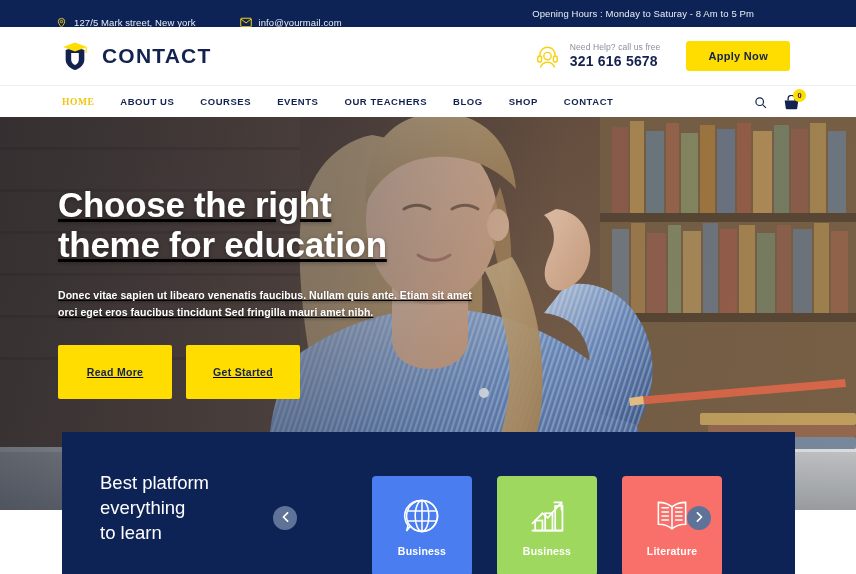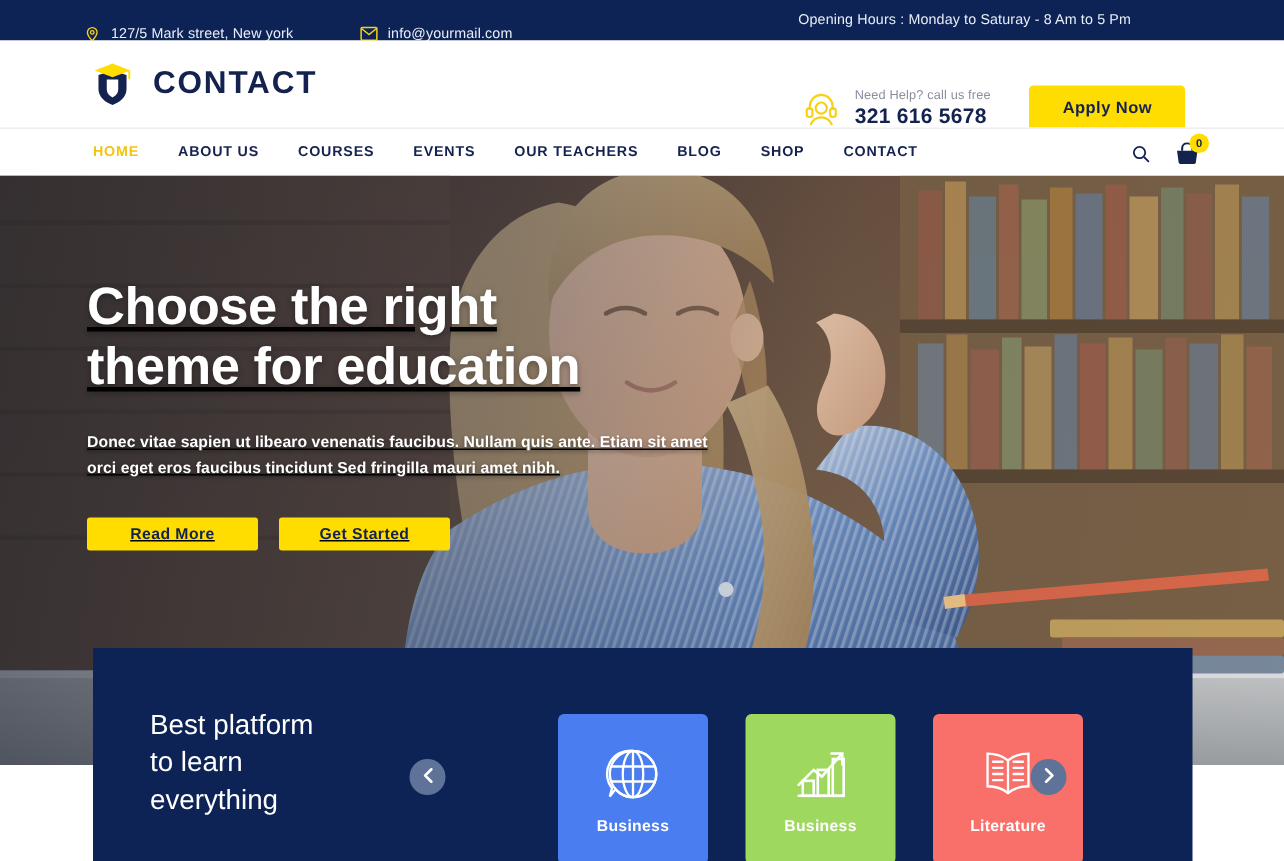--- a/index.html
+++ b/index.html
@@ -33,21 +33,21 @@
     position:absolute; left:0; top:27px; width:856px; height:58px;
     background:#ffffff;
     display:flex; align-items:center;
   }
   .brand { display:flex; align-items:center; gap:10px; padding-left:58px; }
   .brand-logo { width:34px; height:34px; position:relative; }
   .brand-name {
     font-size:21px; font-weight:bold; color:#13224f; letter-spacing:1.2px;
   }
   .header-right {
-    position:absolute; right:66px; top:16px; height:58px;
+    position:absolute; right:66px; top:0; height:58px;
     display:flex; align-items:center; gap:26px;
   }
   .callbox { display:flex; align-items:center; gap:9px; }
   .callbox-icon { color:#f7d117; display:flex; }
   .callbox-text { line-height:1.25; }
   .call-label { font-size:8.5px; color:#8b8f9c; letter-spacing:.1px; }
   .call-number { font-size:14px; font-weight:bold; color:#13224f; letter-spacing:.2px; }
   .apply-btn {
     background:#ffdd00; color:#13224f;
     font-size:11px; font-weight:bold; letter-spacing:.3px;
@@ -63,21 +63,21 @@
     display:flex; align-items:center;
   }
   .nav-list {
     display:flex; align-items:center; gap:26px;
     padding-left:62px; list-style:none;
   }
   .nav-item {
     font-size:9.5px; font-weight:bold; letter-spacing:.55px;
     color:#13224f; cursor:pointer; white-space:nowrap;
   }
-  .nav-item.active { color:#f2c511; }
+  .nav-item.active { color:#f2c511;font-family:Liberation Serif, serif; }
   .nav-icons {
     position:absolute; right:56px; top:0; height:32px;
     display:flex; align-items:center; gap:16px;
   }
   .nav-icons .ico { cursor:pointer; display:flex; color:#13224f; position:relative; }
   .cart-badge {
     position:absolute; right:-6px; top:-6px;
     width:13px; height:13px; border-radius:50%;
     background:#ffdd00; color:#13224f;
     font-size:7.5px; font-weight:bold;
@@ -106,21 +106,21 @@
     margin-top:22px; width:450px;
     font-size:10.5px; font-weight:bold; color:#ffffff;
     line-height:1.62; letter-spacing:.05px;
     text-shadow:0 1px 3px rgba(0,0,0,.45);
   }
   .hero-btns { margin-top:24px; display:flex; gap:14px; }
   .hero-btn {
     background:#ffdd00; color:#13224f;
     font-size:10.5px; font-weight:bold; letter-spacing:.3px;
     border:none; border-radius:2px;
-    padding:5px 0; width:114px; text-align:center; cursor:pointer;
+    padding:21px 0; width:114px; text-align:center; cursor:pointer;
   }
 
   
   .panel {
     position:absolute; left:62px; top:432px; width:733px; height:142px;
     background:#0d2356; z-index:5;
     display:flex; align-items:center;
   }
   .panel-title {
     position:absolute; left:38px; top:39px;
@@ -381,22 +381,22 @@
       <div class="hero-btns">
         <button class="hero-btn">Read More</button>
         <button class="hero-btn">Get Started</button>
       </div>
     </div>
   </div>
 
   <div class="panel">
     <div class="panel-title">
       <div>Best platform</div>
+      <div>everything</div>
       <div>to learn</div>
-      <div>everything</div>
     </div>
 
     <div class="cards">
       <div class="card" style="background:#4a7ef0">
         <span class="card-icon">
           <svg width="40" height="40" viewBox="0 0 44 44" fill="none" stroke="#ffffff" stroke-width="1.7">
             <path d="M22 5a17 17 0 11-12.8 28.1L5 38.5l1.6-6.1A17 17 0 0122 5z"></path>
             <ellipse cx="22" cy="22" rx="17" ry="17"></ellipse>
             <ellipse cx="22" cy="22" rx="7.5" ry="17"></ellipse>
             <path d="M5.6 16.5h32.8M5.6 27.5h32.8M22 5v34"></path>

